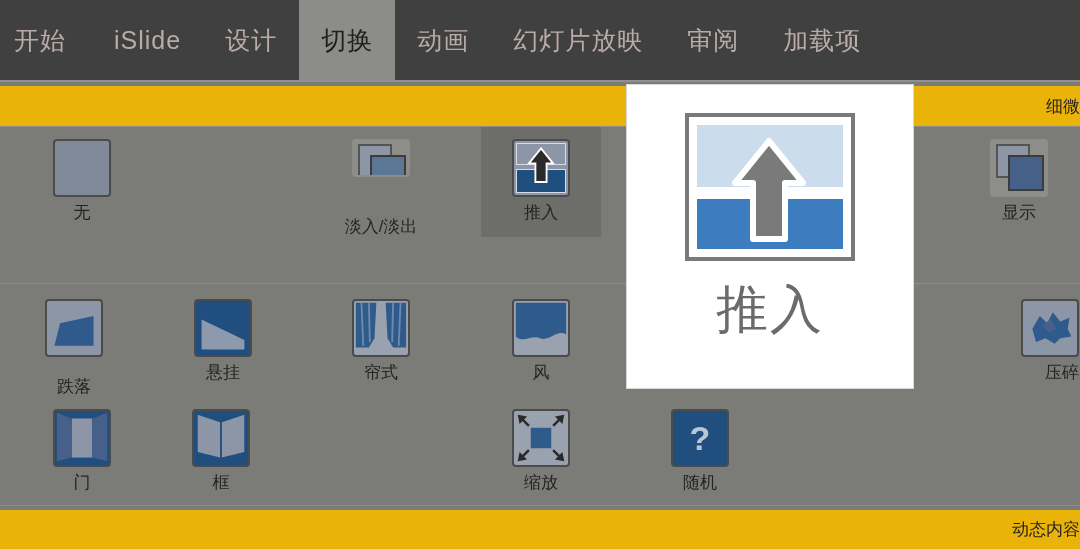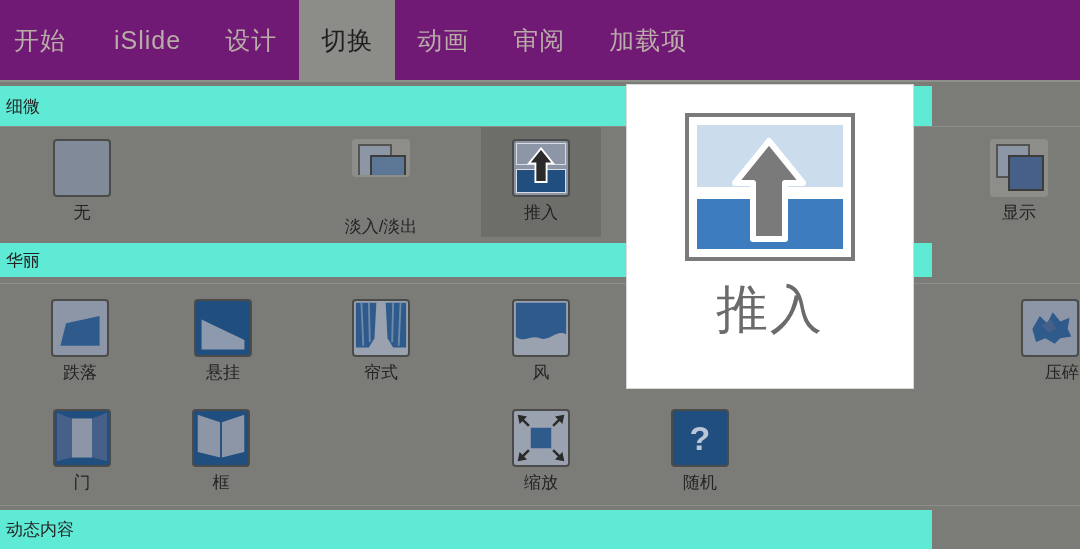--- a/index.html
+++ b/index.html
@@ -12,21 +12,21 @@
   #app {
     position: relative;
     width: 1080px; height: 549px;
     background: #7b7b78;
   }
 
   
   .ribbon-tabs {
     position: absolute; left: 0; top: 0;
     width: 1080px; height: 80px;
-    background: #701a75;
+    background: #404040;
     display: flex; align-items: center;
   }
   .tab {
     position: relative;
     height: 80px;
     display: flex; align-items: center; justify-content: center;
     color: #b9aba7;
     font-size: 25px;
     letter-spacing: 1px;
     padding: 0 22px;
@@ -47,26 +47,27 @@
   }
   .hairline-top {
     position: absolute; left: 0; top: 0;
     width: 1080px; height: 2px;
     background: #8f8f8c;
   }
 
   
   .sec-head {
     position: absolute; left: 0;
-    width: 932px;
+    width: 1080px;
     color: #232323;
     font-size: 17px;
     padding-left: 6px;
     display: flex; align-items: center;
-    background: #5eead4;
+    background: #eab308;
+    justify-content: flex-end;
   }
   .sec-rule {
     position: absolute; left: 0;
     width: 1080px; height: 1px;
     background: #8d8d8a;
   }
 
   
   .row { position: absolute; left: 0; width: 1080px; height: 110px; }
   .cell {
@@ -165,20 +166,23 @@
     <div class="tab">
         <span>设计</span>
       </div>
     <div class="tab active">
         <span>切换</span>
       </div>
     <div class="tab">
         <span>动画</span>
       </div>
     <div class="tab">
+        <span>幻灯片放映</span>
+      </div>
+    <div class="tab">
         <span>审阅</span>
       </div>
     <div class="tab">
         <span>加载项</span>
       </div>
   </div>
 
   <div class="ribbon-body">
     <div class="hairline-top"></div>
 
@@ -216,28 +220,25 @@
 
       <div class="cell" style="left:959px;">
         <div class="thumb" style="background:#8d8d8a;border-color:transparent;">
           <div class="sq ov-a"></div>
             <div class="sq ov-b"></div>
         </div>
         <div class="cap">显示</div>
       </div>
     </div>
 
-    <div class="sec-head" style="top:163px;height:34px;">
-      <span>华丽</span>
-    </div>
     <div class="sec-rule" style="top:203px;"></div>
 
     <div class="row" style="top:207px;">
 
-      <div class="cell" style="left:20px;">
+      <div class="cell" style="left:14px;justify-content:space-between;">
         <div class="thumb" style="background:#8d96a6;">
           <svg viewBox="0 0 58 58">
               <path d="M8 48 L14 24 L50 16 L50 48 Z" fill="#2f5a8c"></path>
             </svg>
         </div>
         <div class="cap">跌落</div>
       </div>
 
       <div class="cell" style="left:163px;">
         <div class="thumb t-blue">

